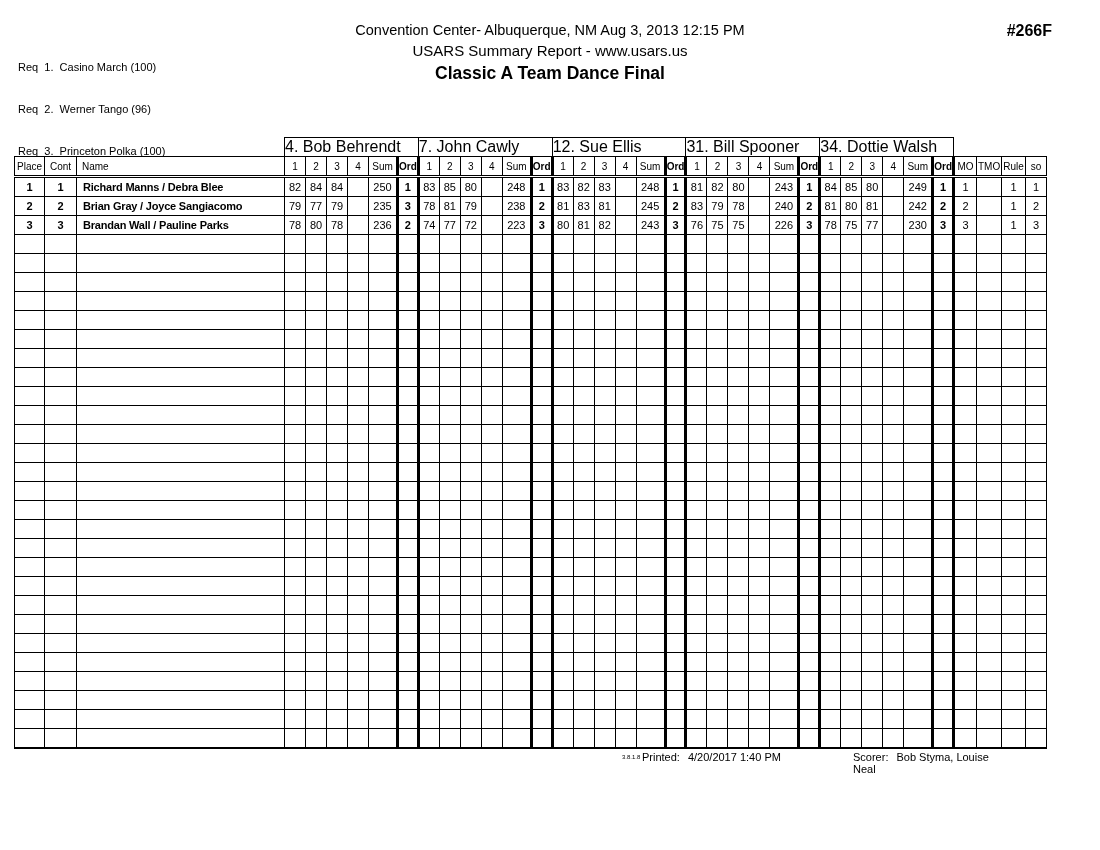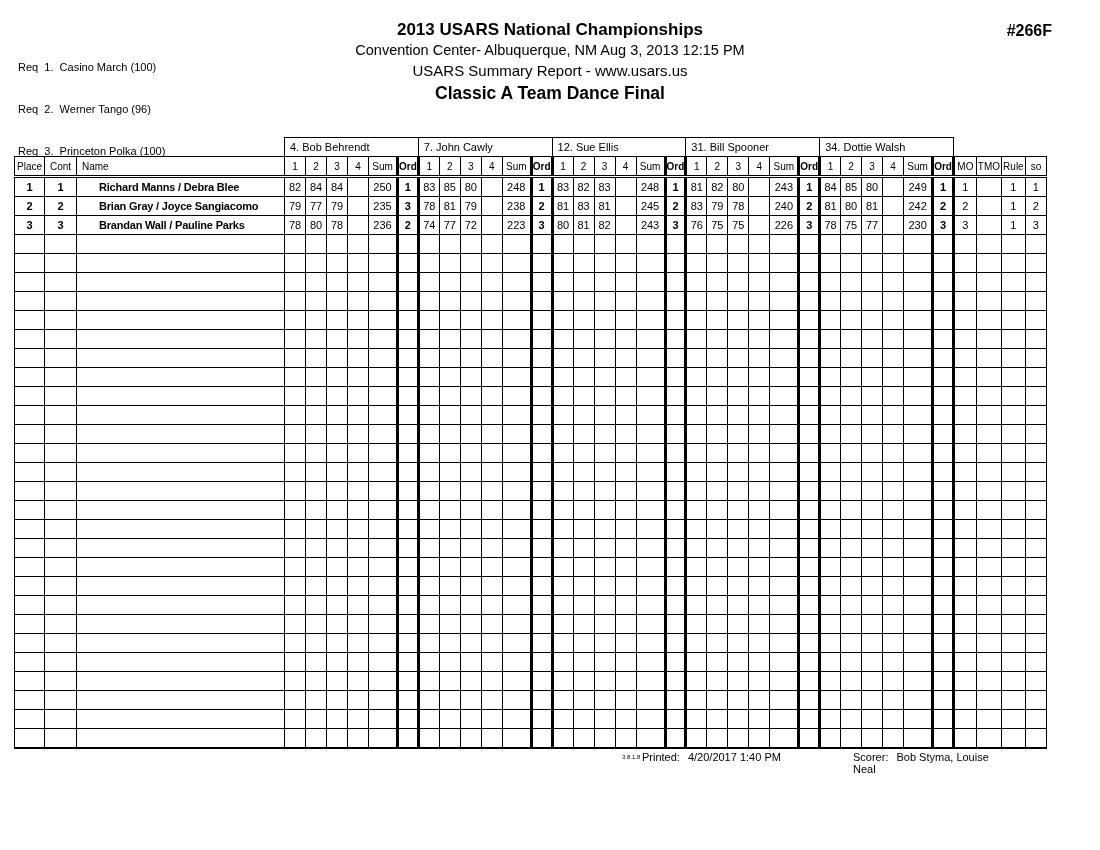--- a/index.html
+++ b/index.html
@@ -16,24 +16,24 @@
   #event{font-size:17.5px;font-weight:bold;line-height:22px;}
   #report{font-size:15px;line-height:22px;}
   #code{position:absolute;right:48px;top:22px;font-size:16px;font-weight:bold;}
 
   
   #tablewrap{position:absolute;left:14px;top:137px;}
   table{border-collapse:collapse;table-layout:fixed;}
   td{border:1px solid #000;height:18px;padding:0;font-size:11px;text-align:center;
      overflow:hidden;white-space:nowrap;vertical-align:middle;}
   tr.judge-row td.spacer{border-top:none;border-left:none;border-right:none;border-bottom:none;}
-  tr.judge-row td.jname{text-align:left;padding-left:5px;font-size:11px;}
+  tr.judge-row td.jname{text-align:left;font-size:16px;}
   tr.header-row td{font-size:10px;height:18px;border-bottom:3px double #000;text-align:center;}
   tr.header-row td.namehead{text-align:left;padding-left:5px;}
-  td.name-cell{text-align:left;padding-left:22px;font-weight:bold;letter-spacing:-0.2px;}
+  td.name-cell{text-align:left;padding-left:6px;font-weight:bold;letter-spacing:-0.2px;}
   td.place-cell,td.cont-cell{font-weight:bold;}
   td.ord{border-left:3px solid #000;border-right:3px solid #000;font-weight:bold;}
   tr.last-row td{border-bottom:2px solid #000;}
 
   
   #footer{position:absolute;left:0;top:751px;width:997px;height:16px;font-size:11px;}
   #version{position:absolute;left:622px;top:3px;font-size:6px;}
   #printed{position:absolute;left:642px;top:0;}
   #scorer{position:absolute;left:853px;top:0;}
   .flabel{margin-right:8px;}
@@ -43,21 +43,20 @@
 
 <div id="page">
 
   <div id="reqs">
     <div>Req  1.  Casino March (100)</div>
     <div>Req  2.  Werner Tango (96)</div>
     <div>Req  3.  Princeton Polka (100)</div>
   </div>
 
   <div id="header">
-    <div id="title">2013 USARS National Championships</div>
     <div id="subtitle">Convention Center- Albuquerque, NM  Aug 3, 2013  12:15 PM</div>
     <div id="report">USARS Summary Report - www.usars.us</div>
     <div id="event">Classic A Team Dance Final</div>
   </div>
 
   <div id="code">#266F</div>
 
   <div id="tablewrap">
     <table id="score-table">
       <colgroup id="cols">

